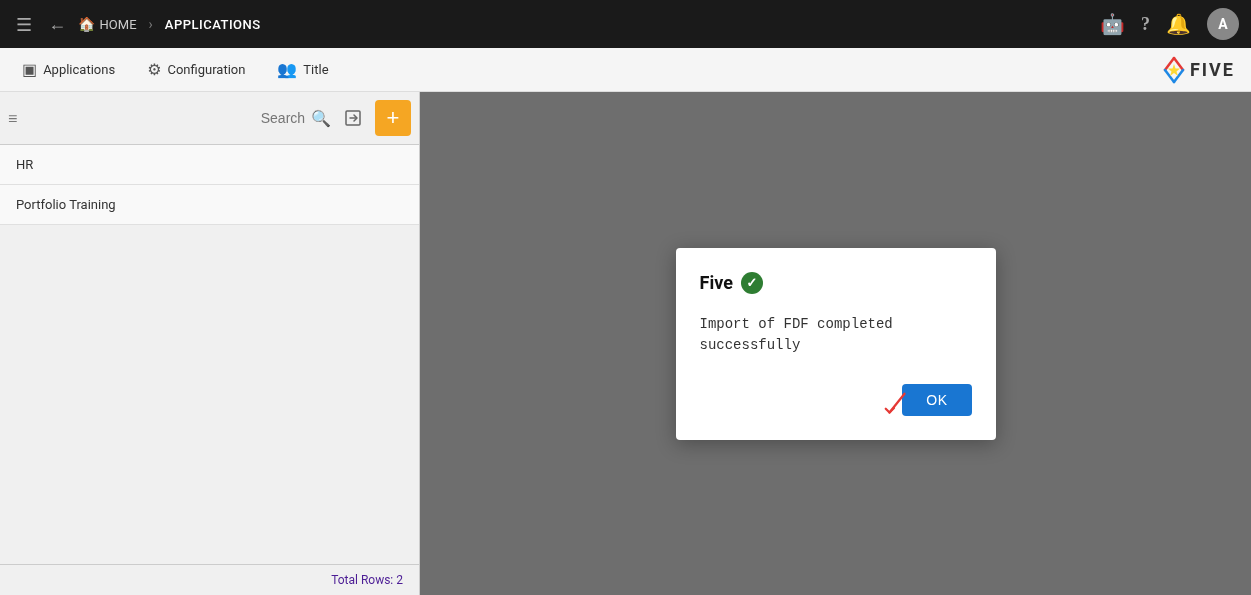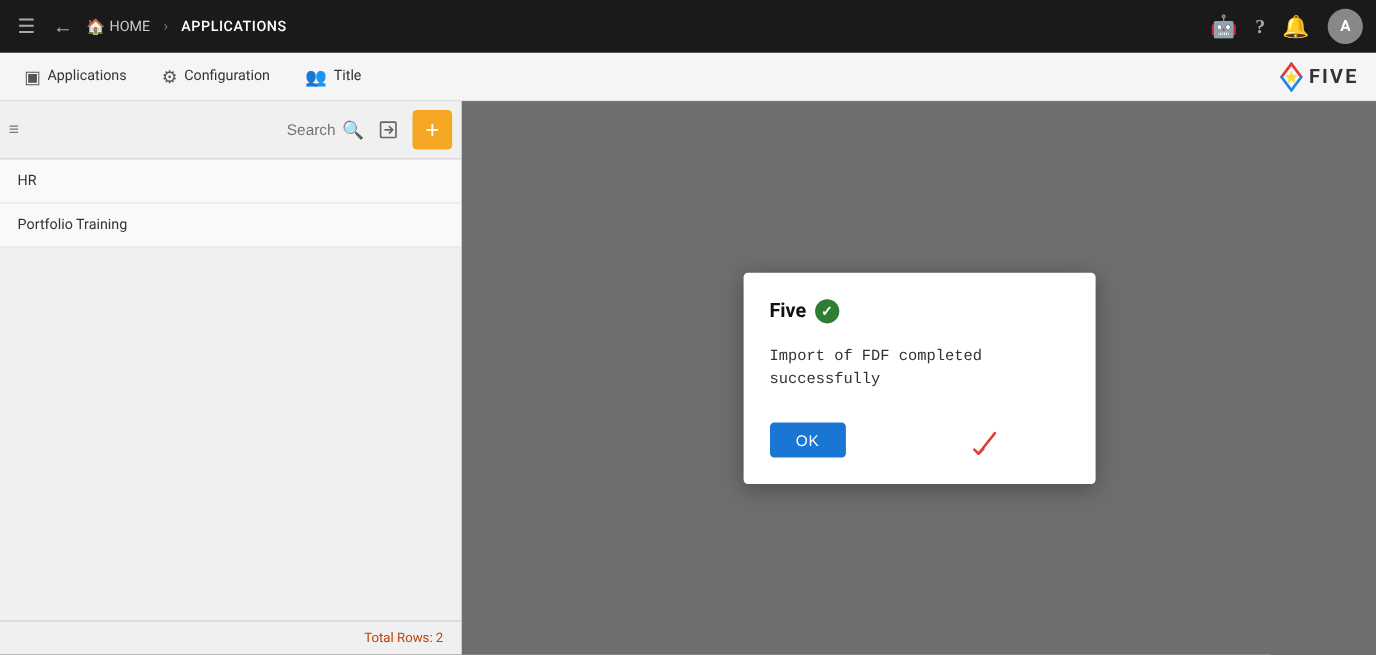--- a/index.html
+++ b/index.html
@@ -213,21 +213,21 @@
       padding: 12px 16px;
       font-size: 13px;
       color: #333;
       border-bottom: 1px solid #e0e0e0;
       cursor: pointer;
       background: #f9f9f9;
     }
     .table-footer {
       padding: 8px 16px;
       font-size: 12px;
-      color: #c2410c;
+      color: #4c1d95;
       text-align: right;
       border-top: 1px solid #ccc;
       background: #f0f0f0;
       margin-top: 43px;
     }
 
     
     .right-content {
       flex: 1;
       background: #9e9e9e;
@@ -273,21 +273,21 @@
     }
     .modal-message {
       font-size: 14px;
       color: #333;
       margin-bottom: 28px;
       line-height: 1.5;
       font-family: Liberation Mono, monospace;
     }
     .modal-footer {
       display: flex;
-      justify-content: flex-start;
+      justify-content: flex-end;
       position: relative;
     }
     .ok-button {
       background: #1976d2;
       color: #fff;
       border: none;
       border-radius: 4px;
       padding: 8px 24px;
       font-size: 14px;
       font-weight: 500;

